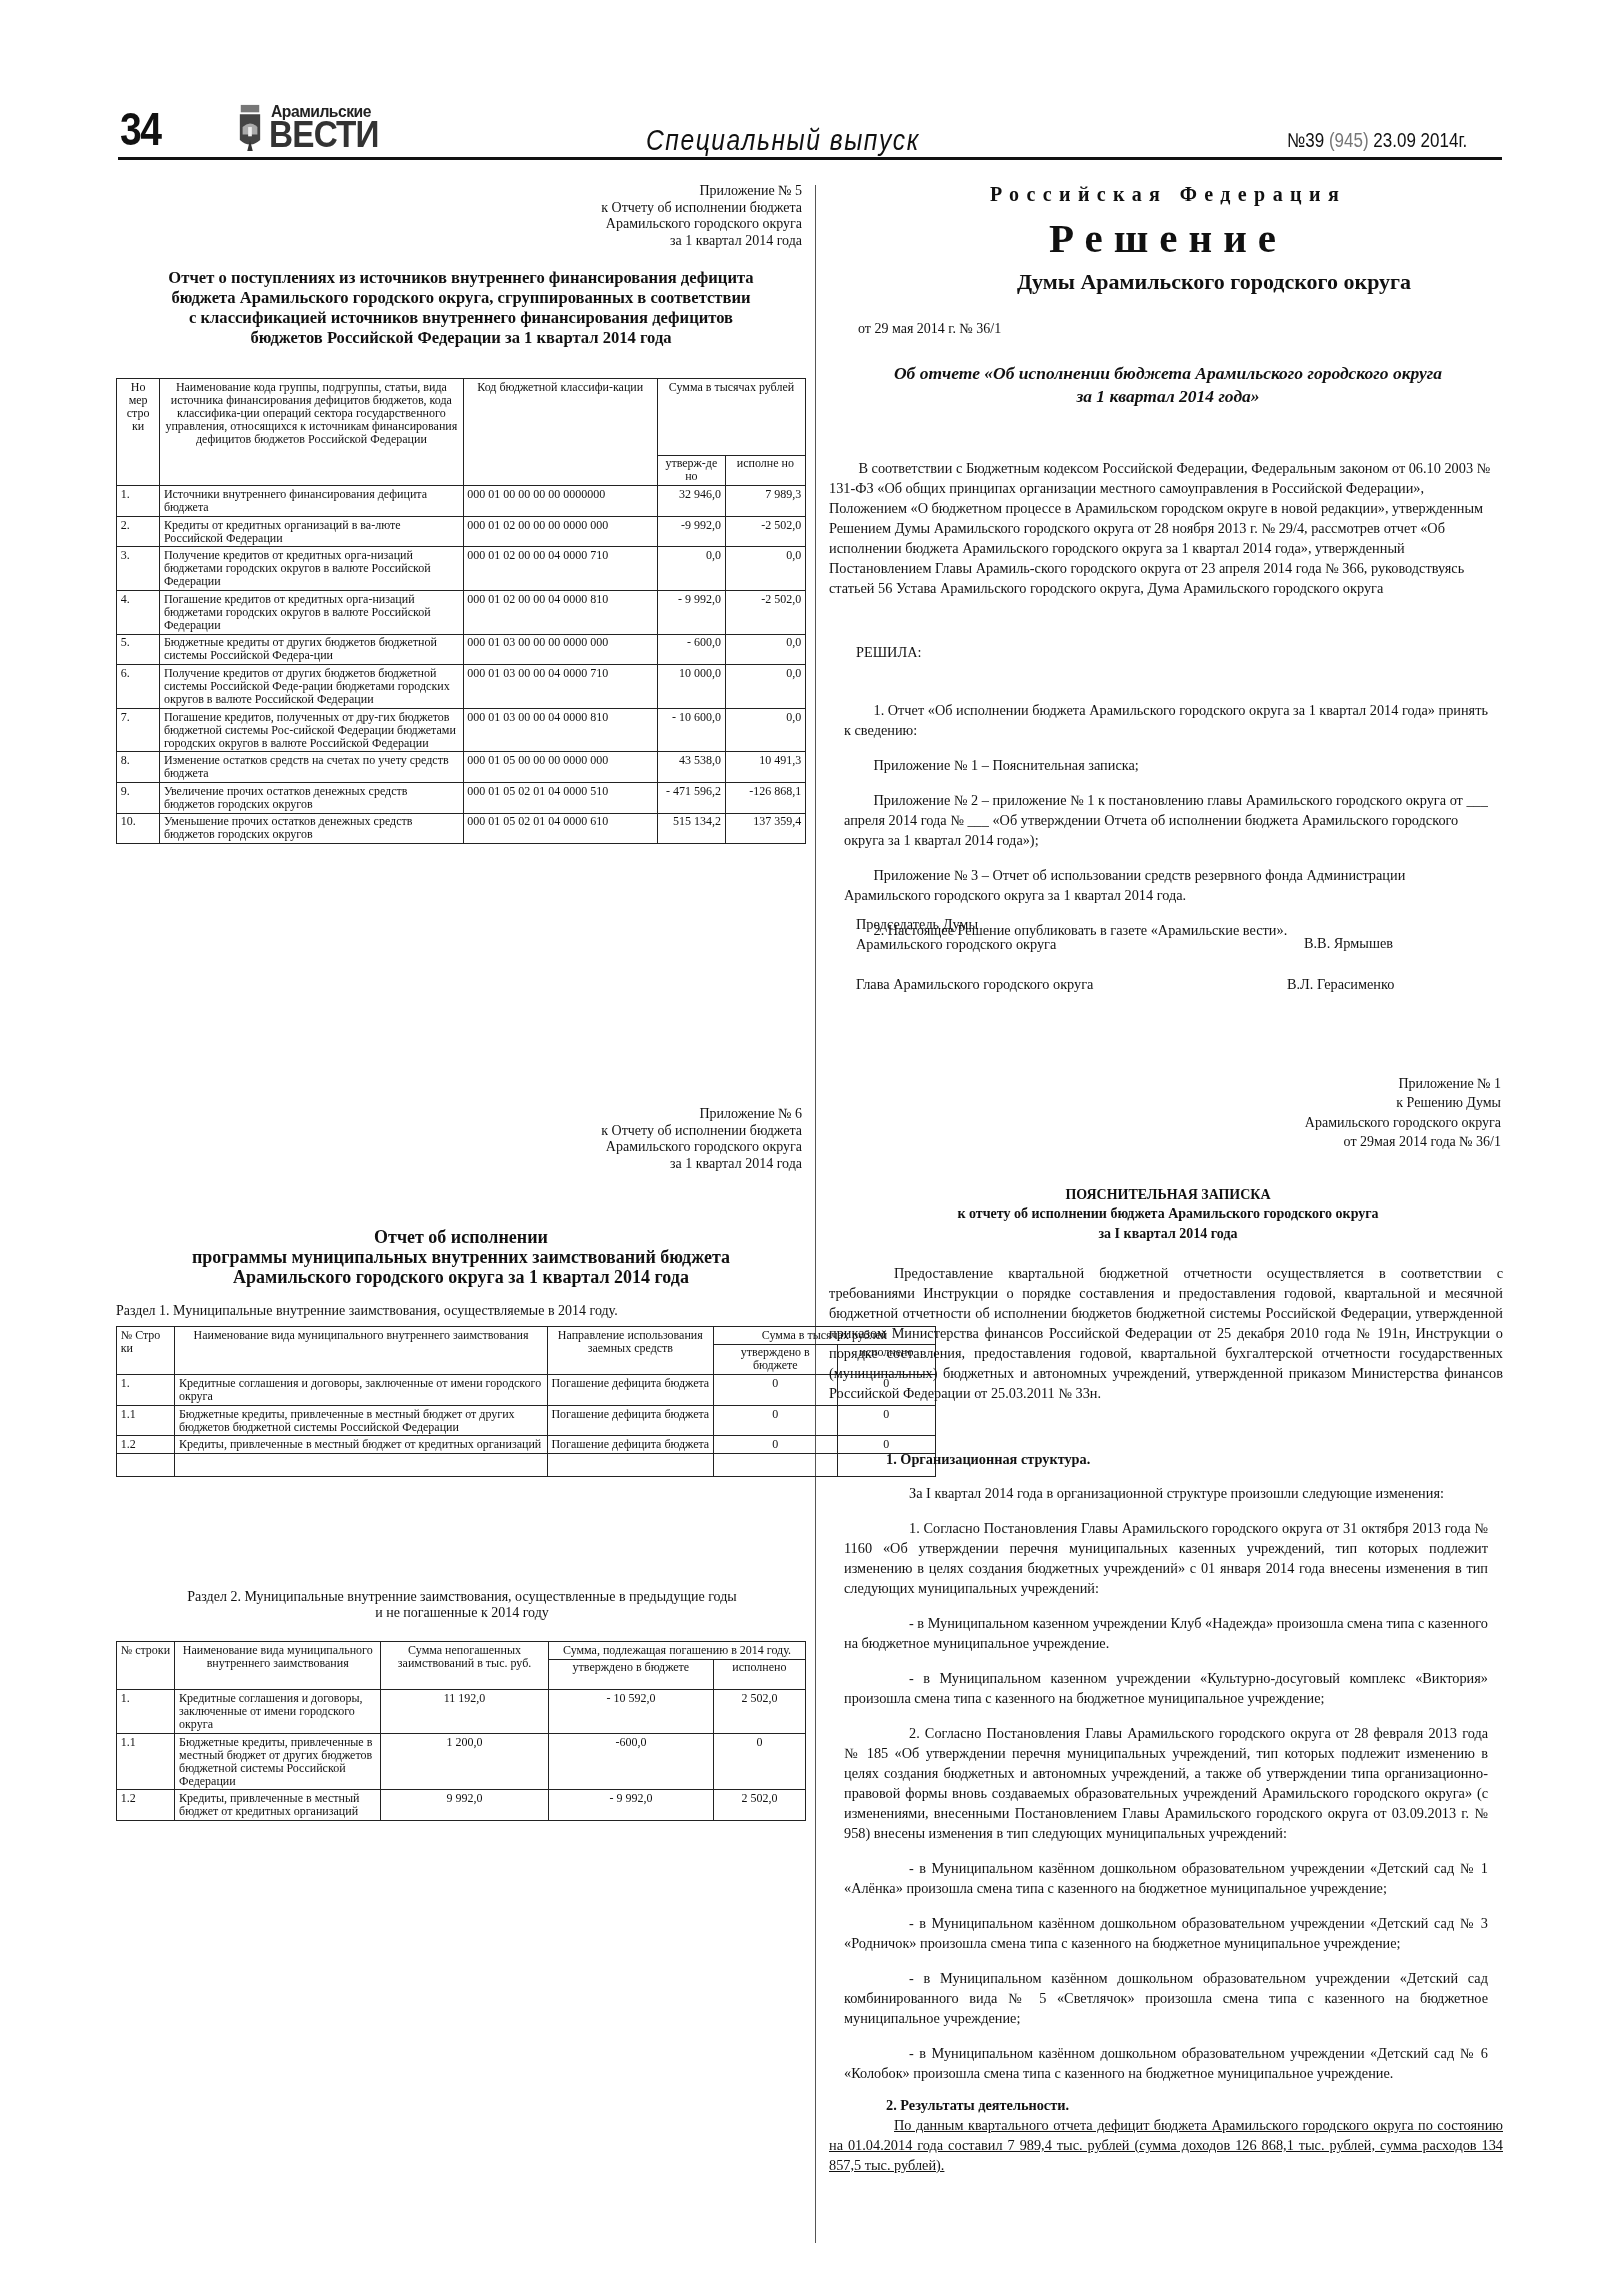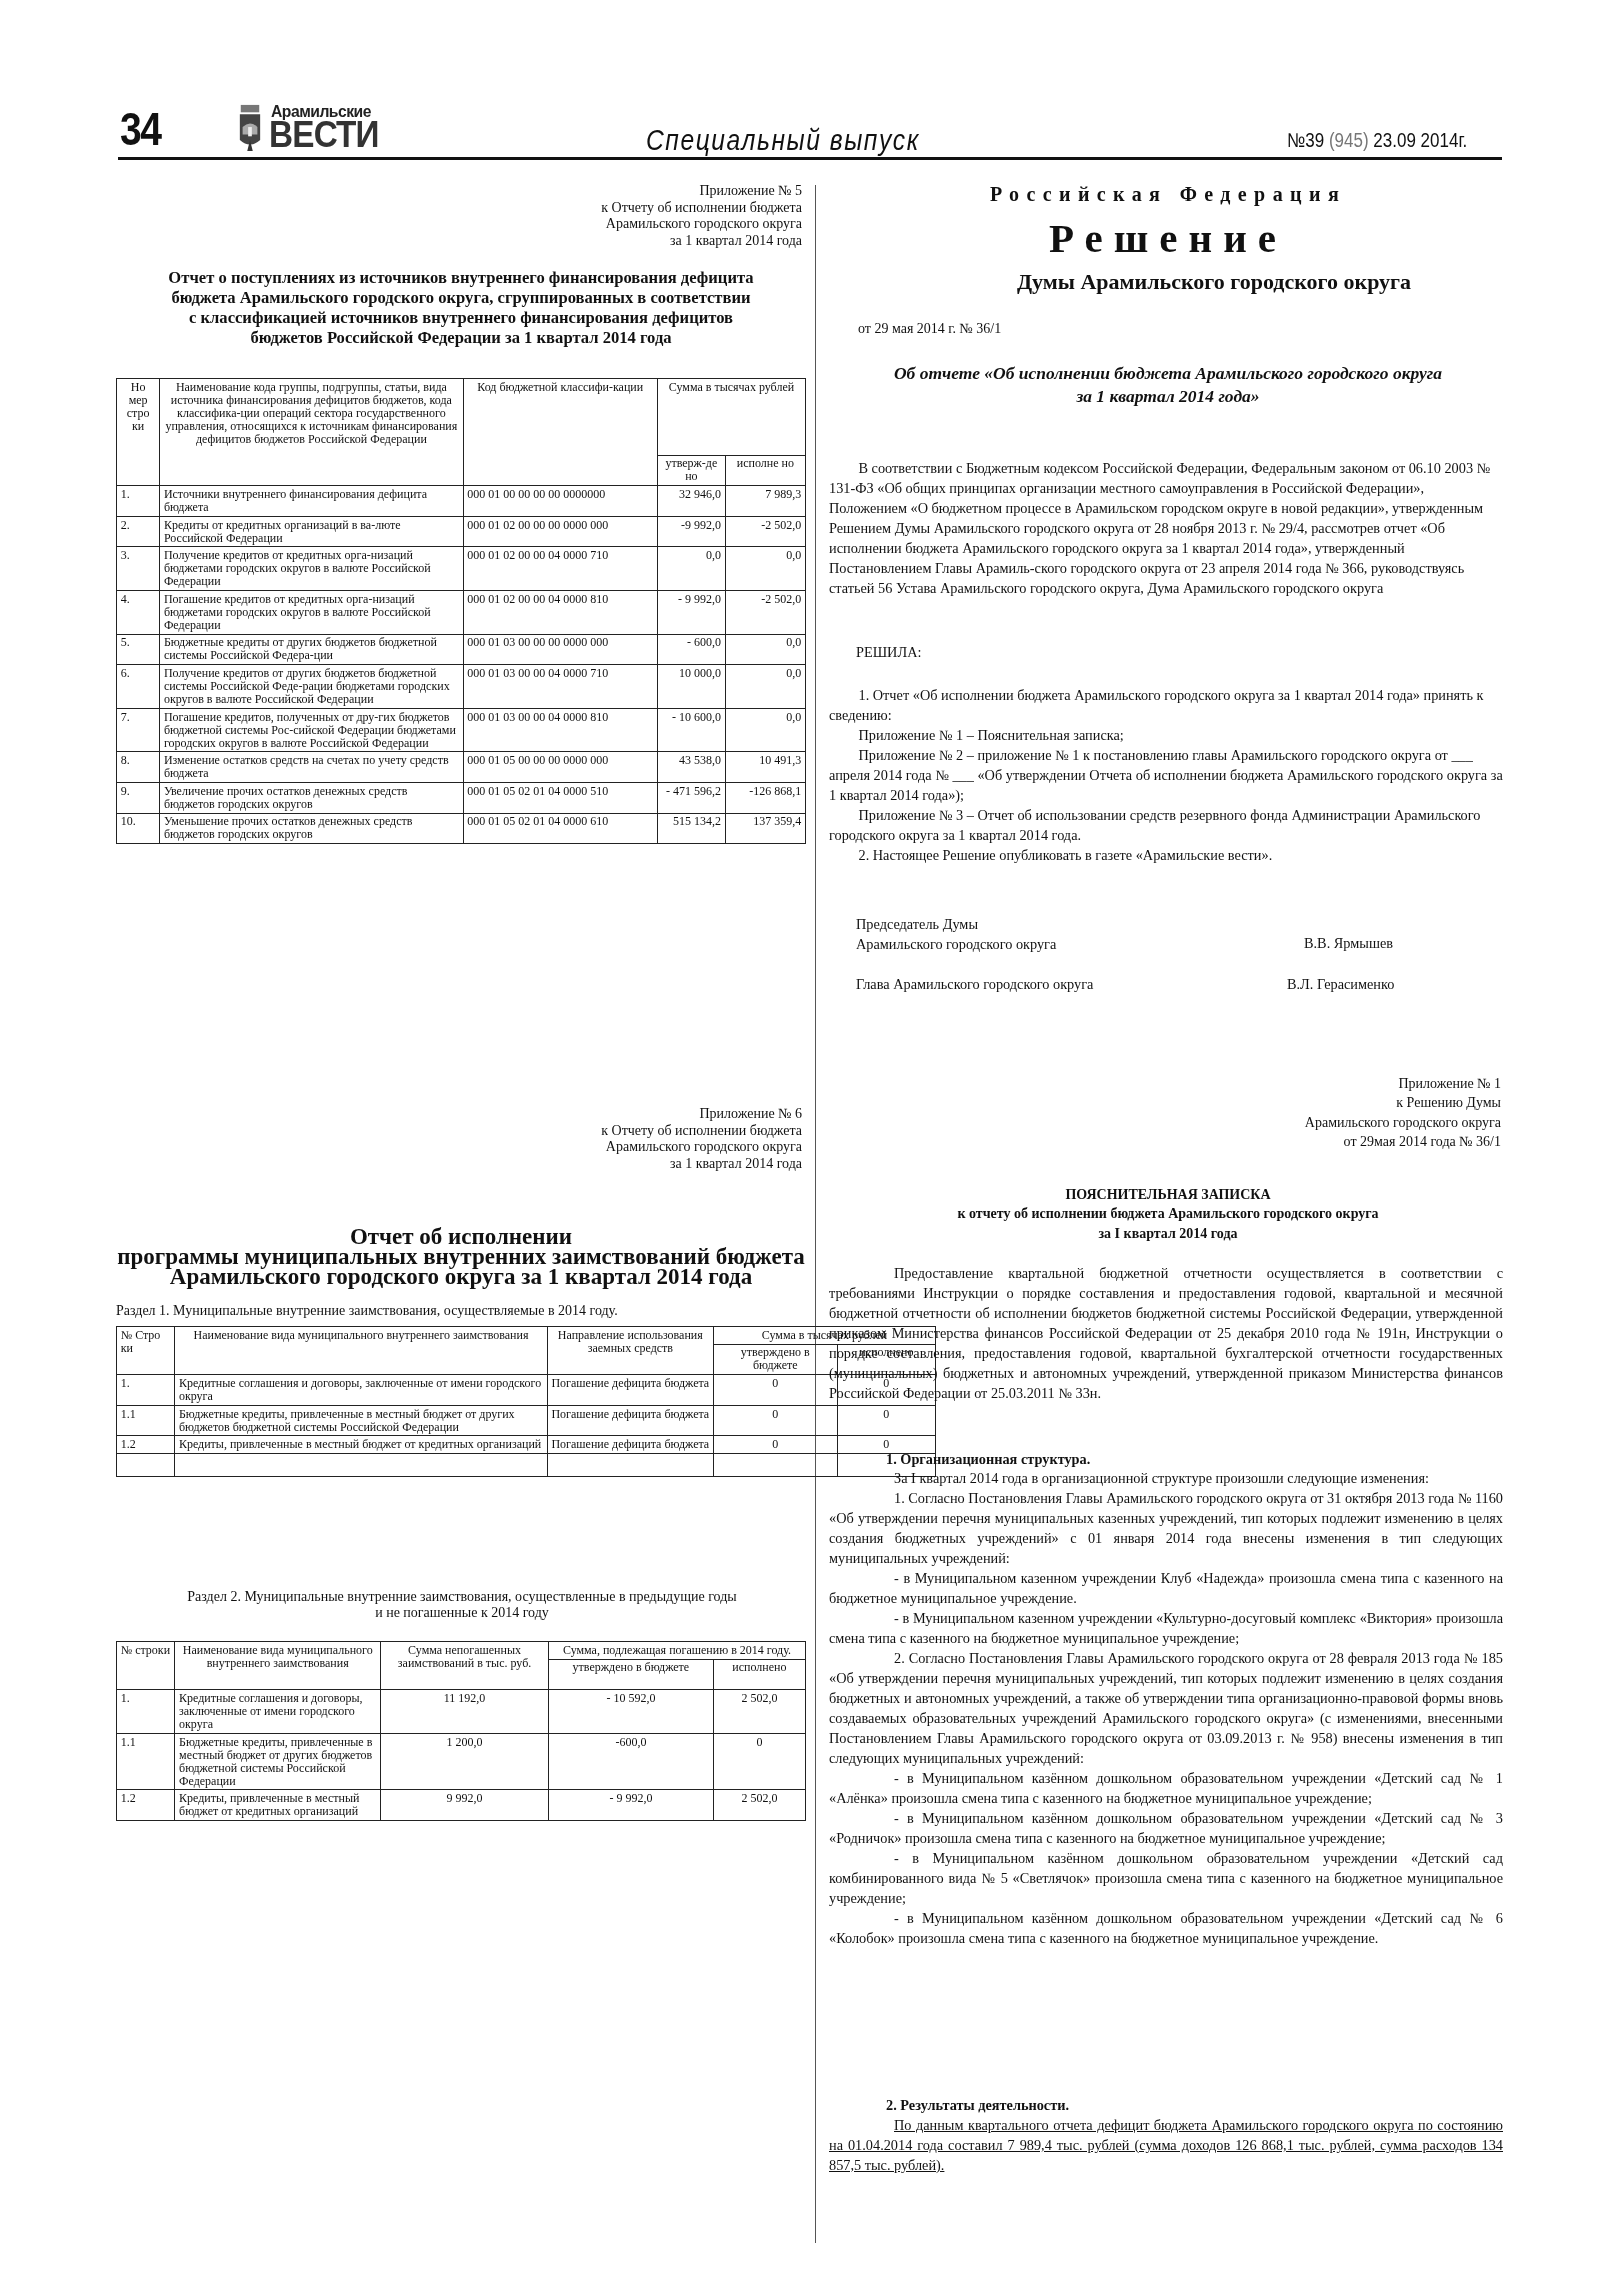--- a/index.html
+++ b/index.html
@@ -20,21 +20,21 @@
   .appendix { text-align:right; font-size:14px; line-height:16.6px; }
   .title-bold { font-weight:bold; text-align:center; }
   table { border-collapse:collapse; font-size:12px; line-height:13px; }
   td, th { border:0.9px solid #222; vertical-align:top; padding:1.8px 3.7px; font-weight:normal; }
   .outer { border:1.8px solid #111; }
   .num { text-align:right;font-family:Liberation Serif, serif; }
   .ctr { text-align:center; }
   .body-text { font-size:14.3px; line-height:20px; text-align:justify; }
   .indent { text-indent:29.5px; }
   .indent2 { text-indent:65px; }
-  p { margin:0; }
+  p { margin:15px; }
 </style>
 </head>
 <body>
 
 <div class="abs page-num">34</div>
 <div class="abs logo">
   <svg class="crest" viewBox="0 0 26 54">
     <rect x="3" y="2" width="20" height="8" fill="#777"></rect>
     <path d="M2 12 H24 V40 Q13 50 2 40 Z" fill="#444"></path>
     <path d="M5 26 Q13 18 21 26 L21 34 L5 34 Z" fill="#aaa"></path>
@@ -159,21 +159,21 @@
       </tr>
     </tbody>
 </table>
 
 <div class="abs appendix" style="left:461px; top:1106px; width:341px;">
   <div>Приложение № 6</div>
   <div>к Отчету об исполнении бюджета</div>
   <div>Арамильского городского округа</div>
   <div>за 1 квартал 2014 года</div>
 </div>
-<div class="abs title-bold" style="left:115px; top:1227px; width:692px; font-size:23px; line-height:20px;">
+<div class="abs title-bold" style="left:115px; top:1227px; width:692px; font-size:18px; line-height:20px;">
   <div>Отчет об исполнении</div>
   <div>программы муниципальных внутренних заимствований бюджета</div>
   <div>Арамильского городского округа за 1 квартал 2014 года</div>
 </div>
 <div class="abs" style="left:116px; top:1303px; font-size:14px;">Раздел 1. Муниципальные внутренние заимствования, осуществляемые в 2014 году.</div>
 
 <table class="abs" style="left:116px; top:1326px; width:820px; border:0.9px solid #222;padding-left:12px;">
   <colgroup>
       <col style="width:48px">
       <col style="width:307px">

